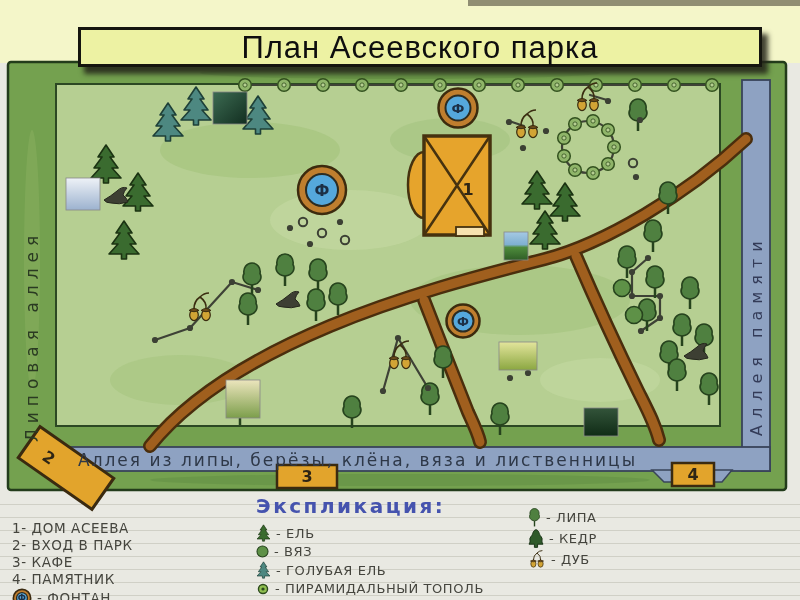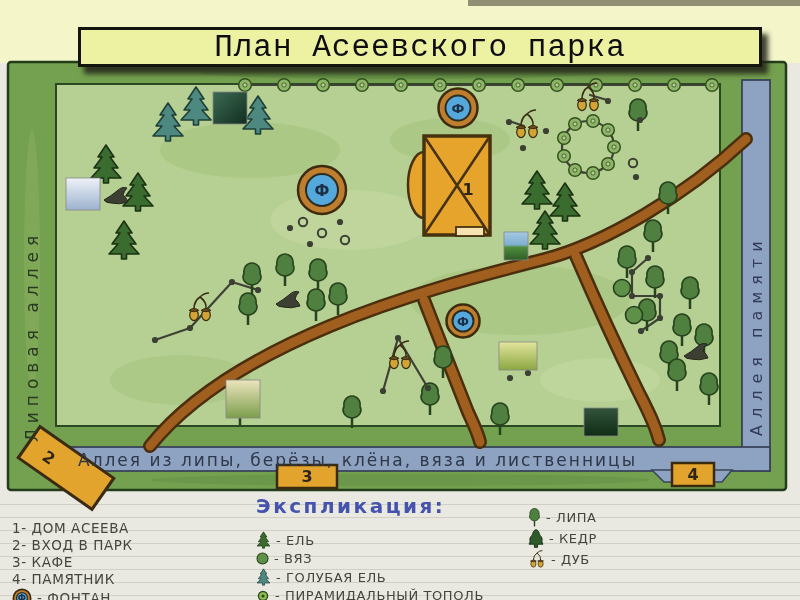--- a/index.html
+++ b/index.html
@@ -5,37 +5,37 @@
   html,body{margin:0;padding:0;background:#cfcfc8;}
   .page{position:relative;width:800px;height:600px;background:#e9e9e2;overflow:hidden;
         font-family:"DejaVu Sans",sans-serif;}
   .top-strip{position:absolute;left:0;top:0;width:800px;height:63px;background:#f4f6c9;}
   .top-shade{position:absolute;left:468px;top:0;width:332px;height:6px;background:#65634f;opacity:.7;}
   .ruled{position:absolute;left:0;top:492px;width:800px;height:108px;
          background:repeating-linear-gradient(180deg,rgba(0,0,0,0) 0 12px,#d0d0c6 12px 13px);}
   .title-bar{position:absolute;left:78px;top:27px;width:678px;height:34px;background:#edf2a3;
              border:3px solid #15150f;box-shadow:6px 7px 5px rgba(35,35,25,.85);
              display:flex;align-items:center;justify-content:center;z-index:5;}
-  .title-text{font-family:Liberation Mono, monospace;font-size:31px;color:#0e0e0e;letter-spacing:1px;line-height:1;white-space:nowrap;}
+  .title-text{font-family:Liberation Sans, sans-serif;font-size:31px;color:#0e0e0e;letter-spacing:1px;line-height:1;white-space:nowrap;}
   svg.map{position:absolute;left:0;top:0;z-index:2;}
   
   .vtext-left{fill:#2a3a22;font-size:17px;letter-spacing:6px;font-family:"DejaVu Sans",sans-serif;}
   .vtext-right{fill:#333b58;font-size:16px;letter-spacing:7px;font-family:"DejaVu Sans",sans-serif;}
   .band-text{fill:#2e3848;font-size:17px;letter-spacing:2px;font-family:"DejaVu Sans",sans-serif;}
   .num{fill:#2e2515;font-size:16px;font-weight:bold;font-family:"DejaVu Sans",sans-serif;}
   .f-letter{fill:#1c2f45;font-weight:bold;font-family:"DejaVu Sans",sans-serif;}
   .cline{fill:none;stroke:#3e4236;stroke-width:2.2;stroke-linecap:round;stroke-linejoin:round;}
   .path-o{fill:none;stroke:#4a2e0d;stroke-width:14;stroke-linecap:round;}
   .path-i{fill:none;stroke:#a05f1e;stroke-width:9;stroke-linecap:round;}
   
   .legend-col{position:absolute;z-index:6;}
   .lrow{display:flex;align-items:center;gap:5px;color:#45453e;font-size:13px;letter-spacing:.6px;
         text-transform:uppercase;white-space:nowrap;margin-bottom:2px;}
   .col1 .lrow{margin-bottom:1px;font-size:13.5px;text-align:center;}
-  .leg-title{color:#4553ae;font-size:20px;letter-spacing:2.5px;font-weight:bold;margin-bottom:13px;white-space:nowrap;}
+  .leg-title{color:#4553ae;font-size:20px;letter-spacing:2.5px;font-weight:bold;margin-bottom:6px;white-space:nowrap;}
   .lic{flex:none;display:block;}
 </style>
 </head>
 <body>
 
 <div class="page">
   <div class="top-strip"></div>
   <div class="top-shade"></div>
   <div class="ruled"></div>
 

